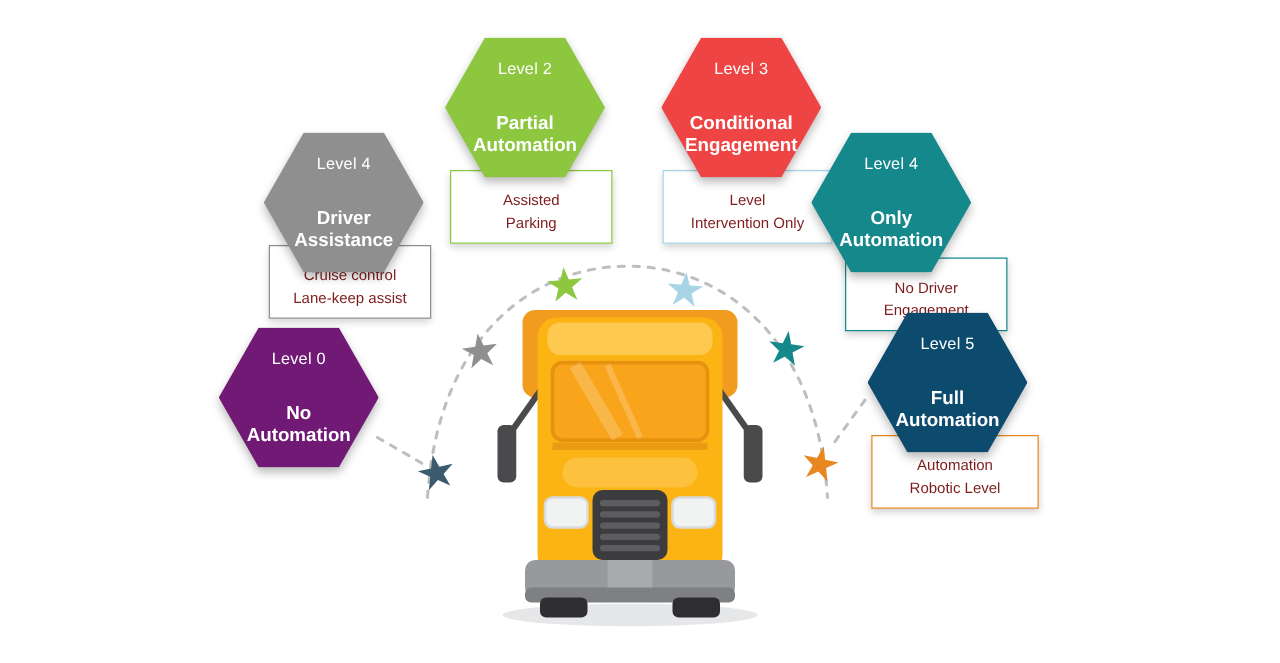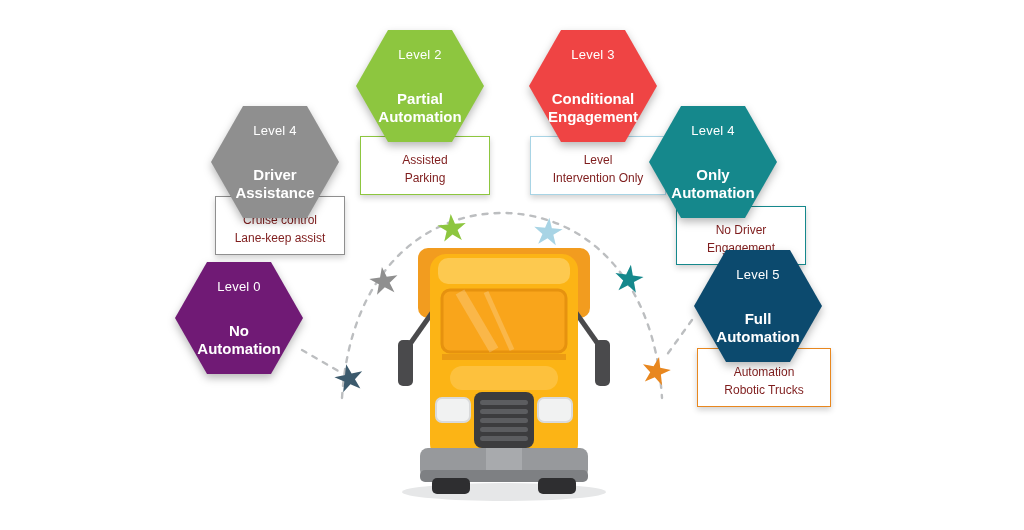--- a/index.html
+++ b/index.html
@@ -54,21 +54,21 @@
   <div class="note" style="left: 530px; top: 136px; width: 126px; border-color: rgb(168, 212, 229);">
     <div>Level</div>
     <div>Intervention Only</div>
   </div>
   <div class="note" style="left: 676px; top: 206px; width: 120px; border-color: rgb(21, 136, 140);">
     <div>No Driver</div>
     <div>Engagement</div>
   </div>
   <div class="note" style="left: 697px; top: 348px; width: 124px; border-color: rgb(232, 135, 31);">
     <div>Automation</div>
-    <div>Robotic Trucks</div>
+    <div>Robotic Level</div>
   </div>
 
   <div class="hexwrap" style="left:175px;top:262px">
     <div class="hex" style="background: #701a75;">
       <div class="hex-level">Level 0</div>
       <div class="hex-name">No Automation</div>
     </div>
   </div>
   <div class="hexwrap" style="left:211px;top:106px">
     <div class="hex" style="background: rgb(143, 143, 143);">

